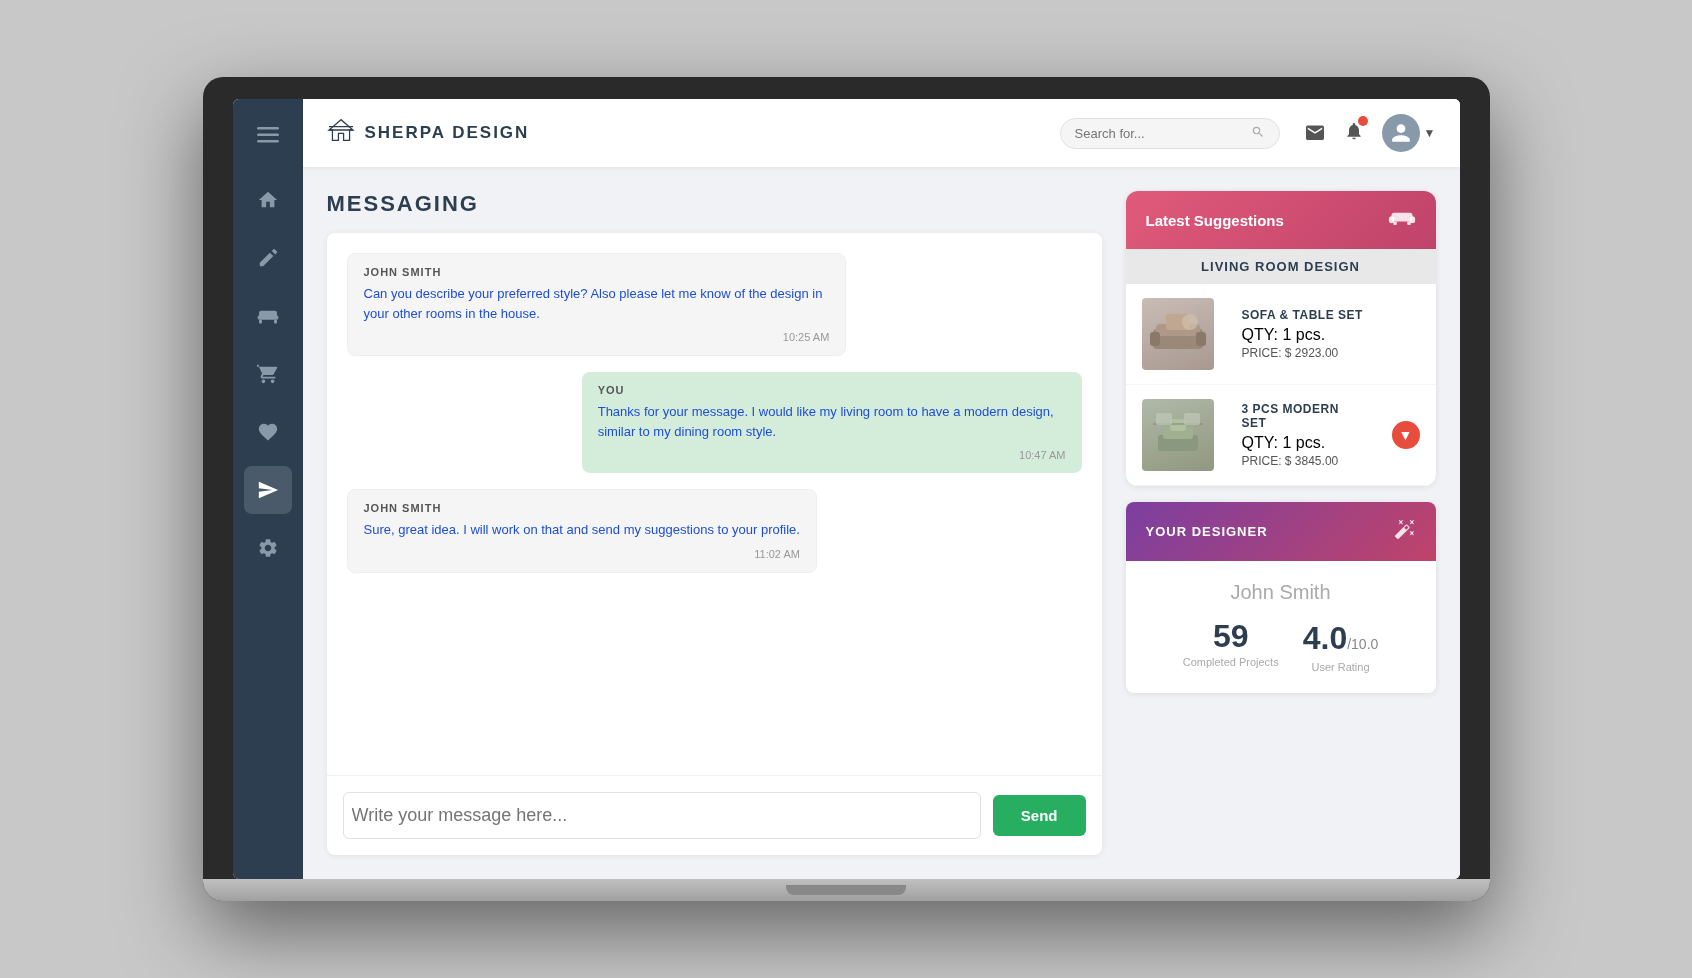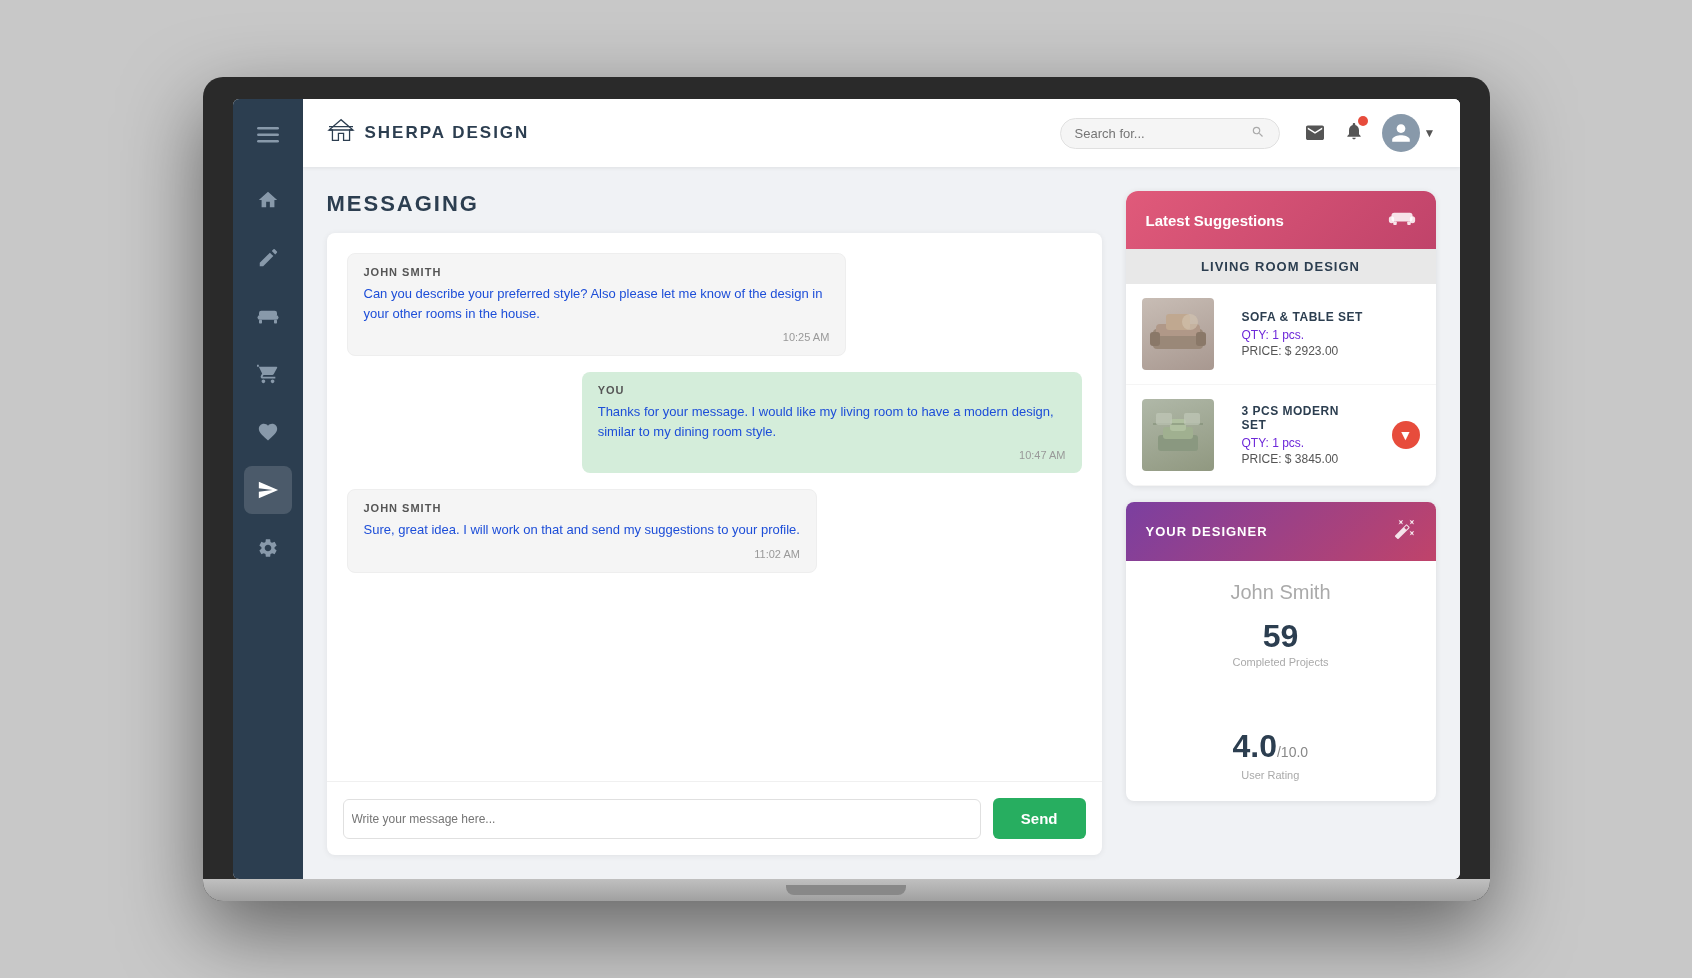--- a/index.html
+++ b/index.html
@@ -279,21 +279,21 @@
       display: flex;
       gap: 12px;
       align-items: center;
     }
 
     .chat-input {
       flex: 1;
       border: 1px solid #e0e0e0;
       border-radius: 6px;
       padding: 12px 8px;
-      font-size: 12px;
+      font-size: 18px;
       color: #aaa;
       outline: none;
       background: #fff;
     }
 
     .send-button {
       background: #27ae60;
       color: #fff;
       border: none;
       border-radius: 6px;
@@ -374,22 +374,22 @@
 
     .product-name {
       font-size: 12px;
       font-weight: 800;
       color: #2c3e50;
       letter-spacing: 0.5px;
       margin-bottom: 4px;
     }
 
     .product-qty {
-      font-size: 12px;
-      color: #6d28d9;
+      font-size: 16px;
+      color: #000000;
       margin-bottom: 2px;
     }
 
     .product-price {
       font-size: 12px;
       color: #555;
     }
 
     .product-action {
       display: flex;
@@ -447,23 +447,22 @@
     }
 
     .designer-name {
       font-size: 20px;
       color: #aaa;
       margin-bottom: 16px;
     }
 
     .designer-stats {
       display: flex;
-      gap: 60px;
+      gap: 24px;
       align-items: flex-start;
-      flex-direction: column;
     }
 
     .stat-block {
       display: flex;
       flex-direction: column;
       align-items: center;
     }
 
     .stat-number {
       font-size: 32px;

